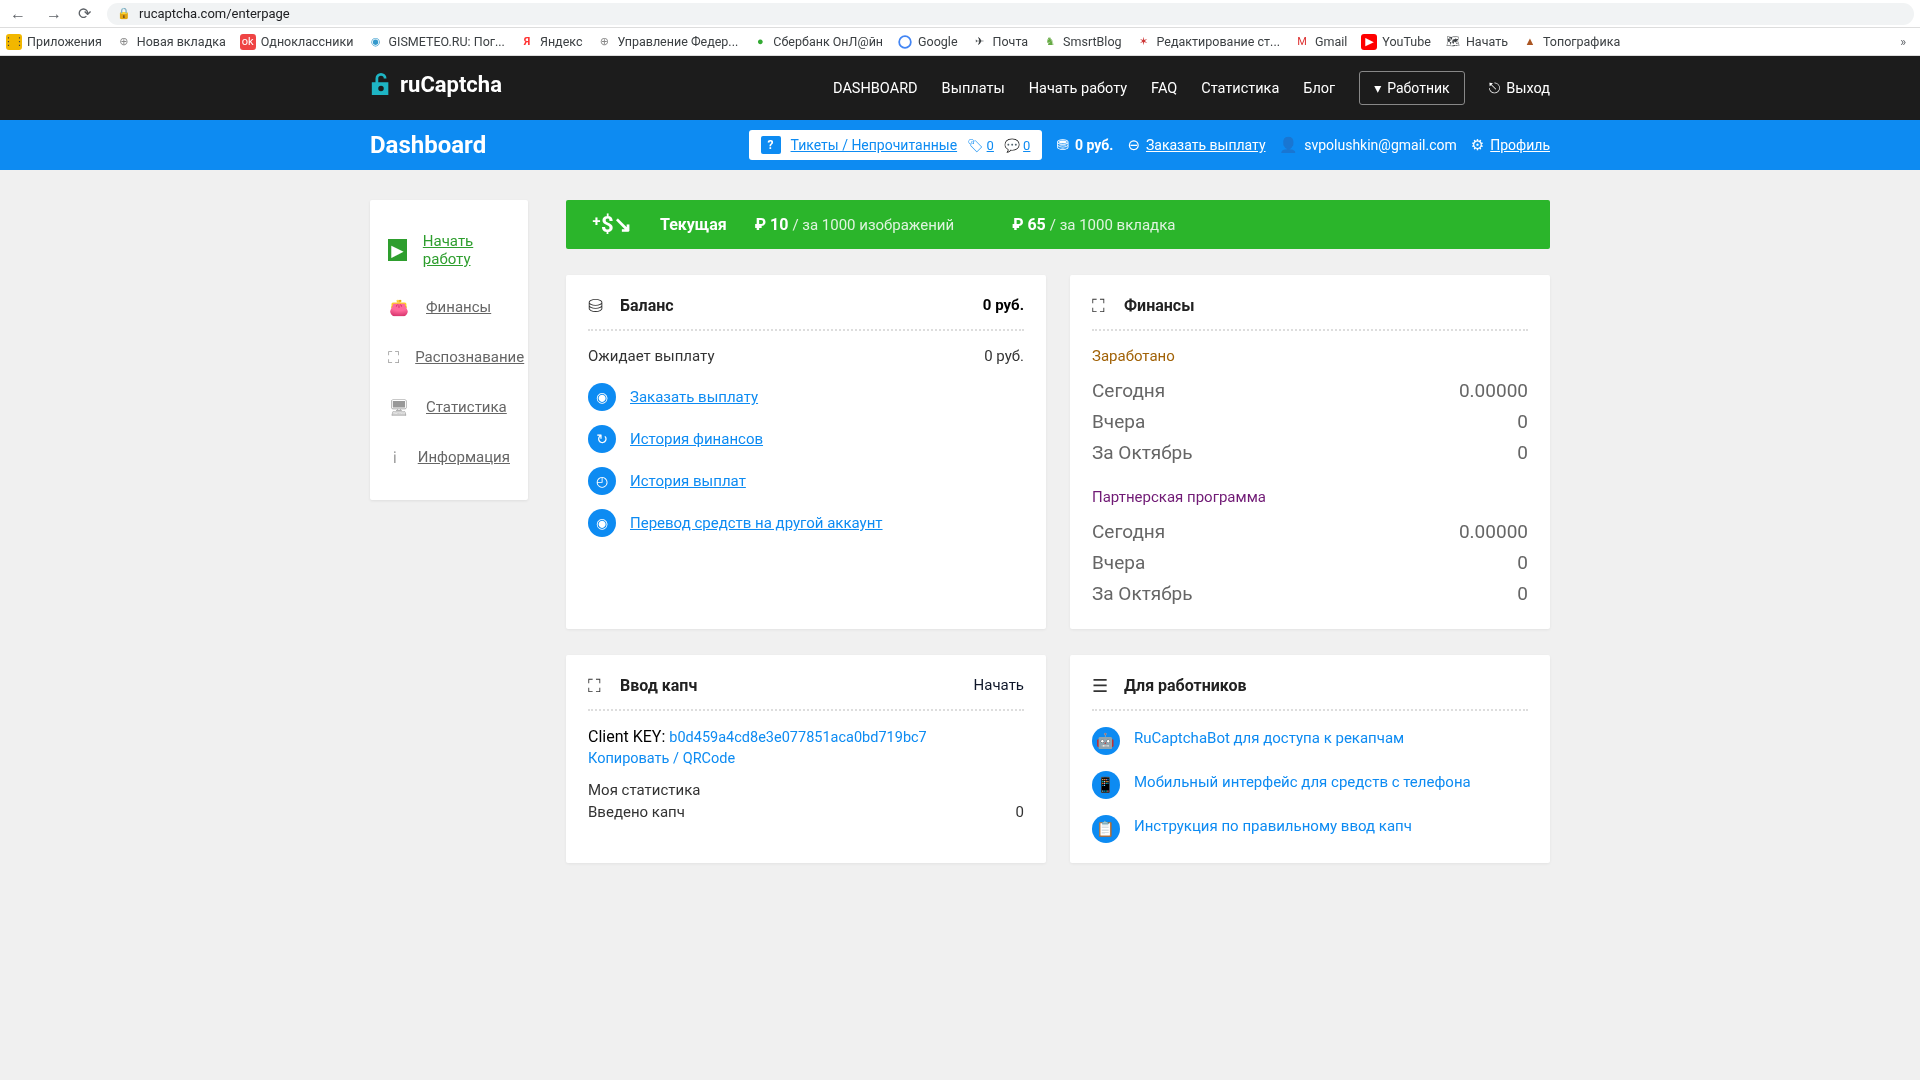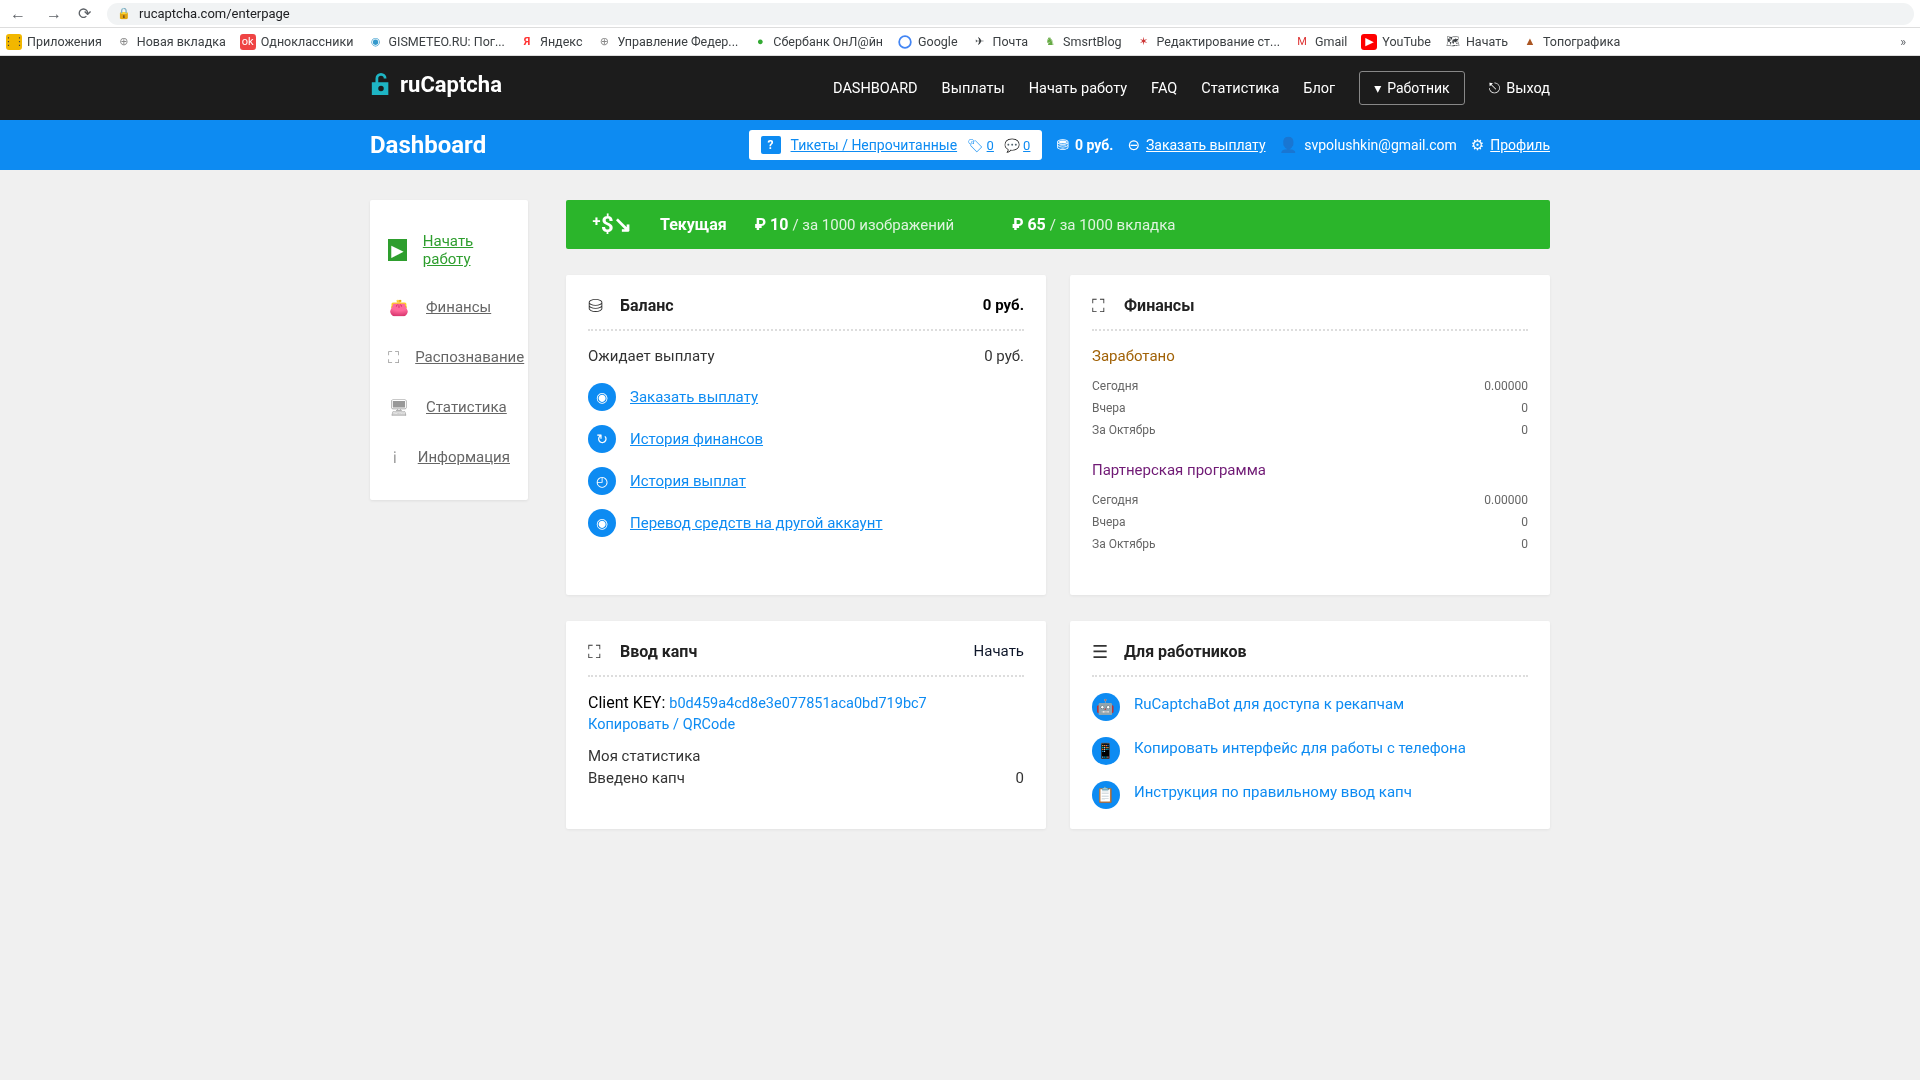--- a/index.html
+++ b/index.html
@@ -70,21 +70,21 @@
 
 .pending-row { display: flex; justify-content: space-between; font-size: 15px; color: #333; margin-bottom: 18px; }
 
 .action-list { display: flex; flex-direction: column; gap: 14px; }
 .action-item { display: flex; align-items: center; gap: 14px; }
 .action-item .aicon { width: 28px; height: 28px; background: #0d8bf2; border-radius: 50%; color: #fff; display: inline-flex; align-items: center; justify-content: center; font-size: 14px; }
 .action-item a { color: #0d8bf2; text-decoration: underline; font-size: 15px; }
 
 .fin-section { font-size: 15px; }
 .fin-label { color: #a16207; margin-bottom: 10px; }
-.fin-row { display: flex; justify-content: space-between; padding: 4px 0; color: #666; font-size: 12px; }
+.fin-row { display: flex; justify-content: space-between; padding: 4px 0; color: #666; font-size: 19px; }
 .fin-partner { color: #701a75; margin-top: 20px; margin-bottom: 10px; cursor: pointer; }
 
 .kv-row { display: flex; justify-content: space-between; font-size: 15px; color: #333; padding: 4px 0; }
 .client-key { color: #0d8bf2; font-size: 14.5px; }
 .key-actions { color: #0d8bf2; font-size: 14.5px; margin-top: 4px; }
 .key-actions span { cursor: pointer; }
 .mystats { margin-top: 14px; font-size: 15px; color: #333; }
 
 .worker-list { display: flex; flex-direction: column; gap: 16px; }
 .worker-item { display: flex; align-items: flex-start; gap: 14px; }
@@ -362,21 +362,21 @@
           <span class="chicon">☰</span>
           <h3>Для работников</h3>
         </div>
         <div class="worker-list">
           <div class="worker-item">
             <span class="wicon">🤖</span>
             <a>RuCaptchaBot для доступа к рекапчам</a>
           </div>
           <div class="worker-item">
             <span class="wicon">📱</span>
-            <a>Копировать интерфейс для работы с телефона</a>
+            <a>Мобильный интерфейс для средств с телефона</a>
           </div>
           <div class="worker-item">
             <span class="wicon">📋</span>
             <a>Инструкция по правильному ввод капч</a>
           </div>
         </div>
       </div>
     </div>
 
   </div>

